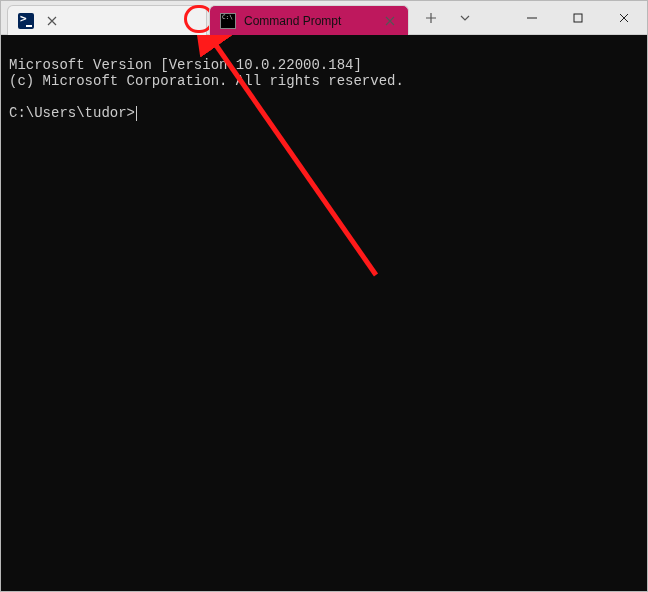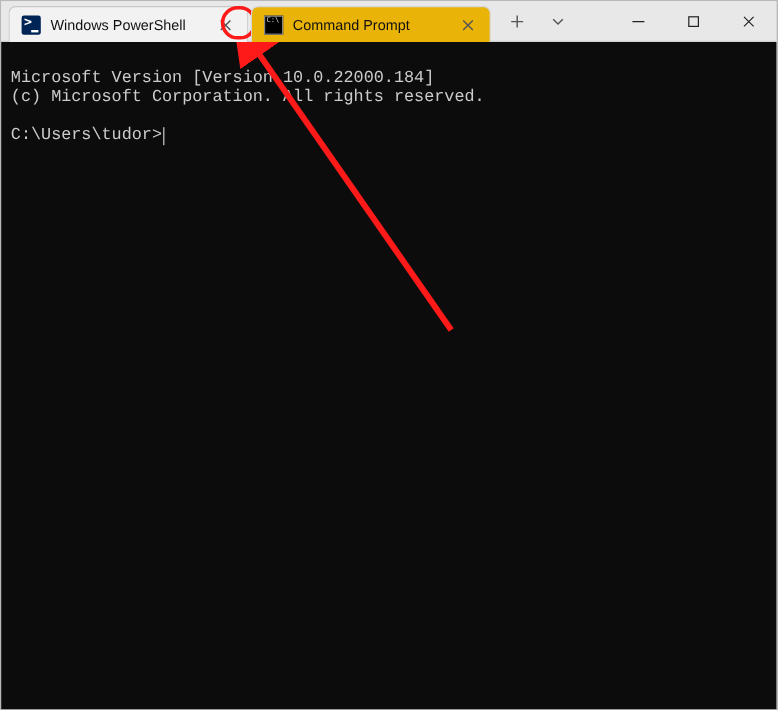--- a/index.html
+++ b/index.html
@@ -13,21 +13,21 @@
     border-bottom: 1px solid #d0d0d0;
   }
   .tabs { display: flex; flex: 0 0 auto; padding-left: 6px; padding-top: 4px; }
   .tab {
     display: flex; align-items: center; gap: 8px; padding: 0 8px 0 10px;
     height: 30px; font-size: 12px; color: #111; background: #f2f2f2;
     border: 1px solid #c8c8c8; border-bottom: none;
     border-top-left-radius: 6px; border-top-right-radius: 6px; margin-right: 2px;
     min-width: 200px; position: relative; cursor: pointer;
   }
-  .tab.inactive { background: #eab308; border-color: #d6d6d6; }
+  .tab.inactive { background: #be185d; border-color: #d6d6d6; }
   .tab .tab-icon { width: 16px; height: 16px; display:flex; align-items:center; justify-content:center; }
   .tab .tab-title { flex: 1; font-size: 12px; white-space: nowrap; overflow:hidden; text-overflow:ellipsis; }
   .tab .close {
     width: 20px; height: 20px; display:flex; align-items:center; justify-content:center;
     border-radius: 3px; color:#555; cursor:pointer;
   }
   .tabbar-extra { display:flex; align-items:center; padding-left:6px; gap:6px; }
   .tabbar-btn {
     width:28px; height:28px; display:flex; align-items:center; justify-content:center;
     color:#555; cursor:pointer; border-radius:3px; font-size:14px;
@@ -77,21 +77,20 @@
 
 <div class="window">
 
   <div class="titlebar">
     <div class="tabs">
 
       <div class="tab">
         <span class="tab-icon">
             <span class="ps-icon"></span>
           </span>
-        <span class="tab-title">Windows PowerShell</span>
         <span class="close">
           <svg width="10" height="10" viewBox="0 0 10 10">
               <path d="M1 1 L9 9 M9 1 L1 9" stroke="#555" stroke-width="1.2" fill="none"></path>
             </svg>
         </span>
         <span class="highlight-ring" style="left:176px; top:-1px;"></span>
       </div>
 
       <div class="tab inactive">
         <span class="tab-icon">

